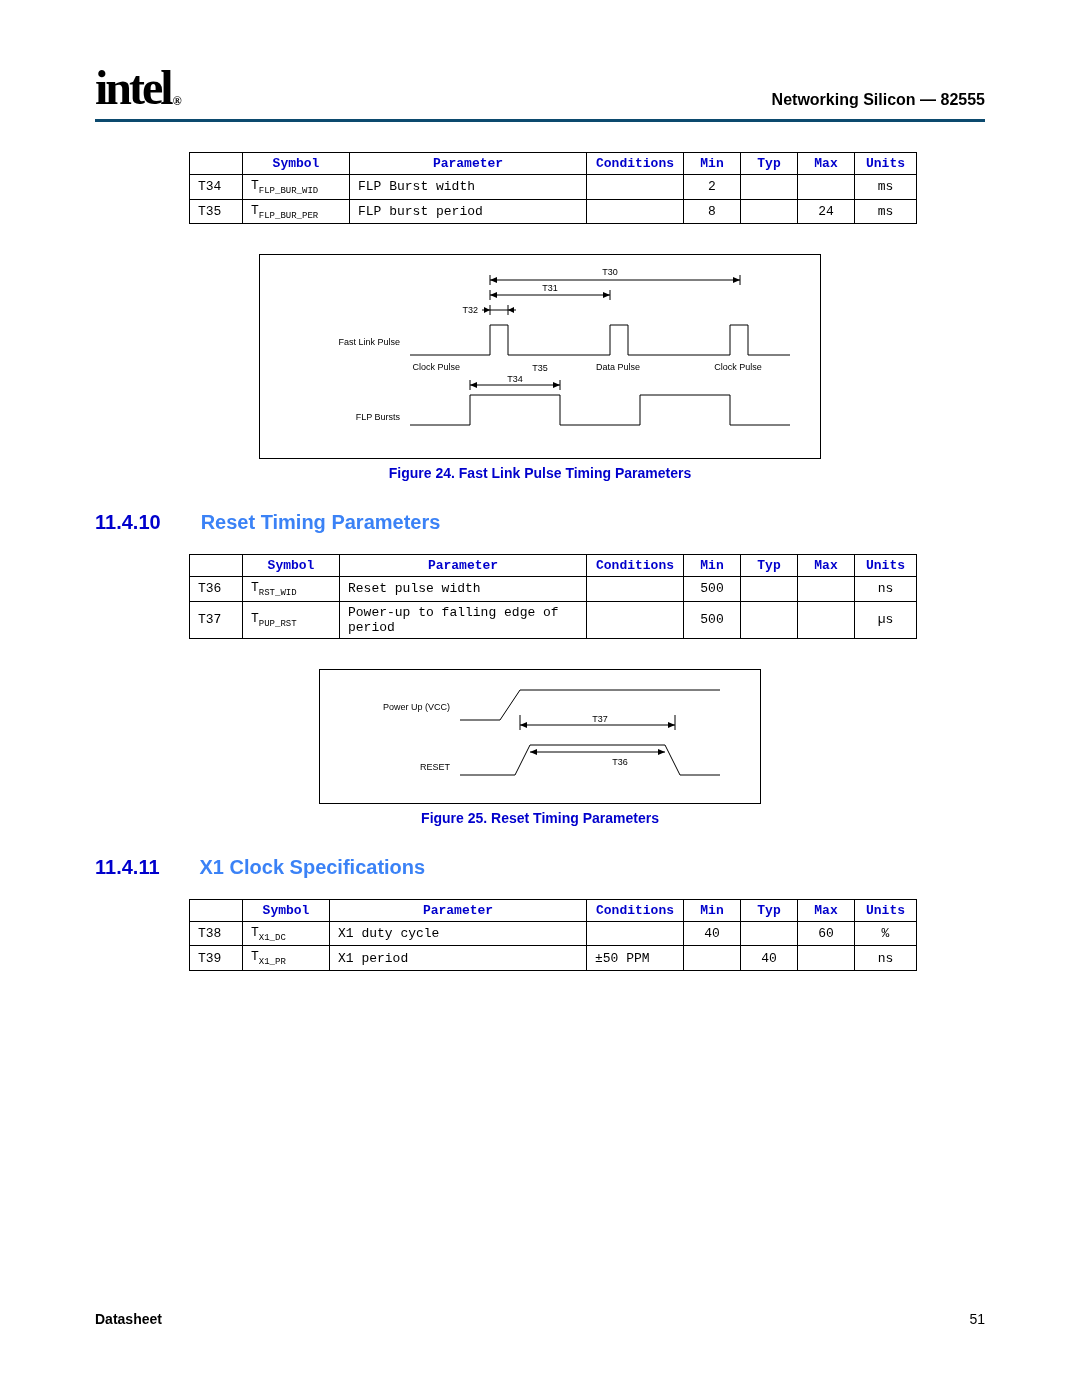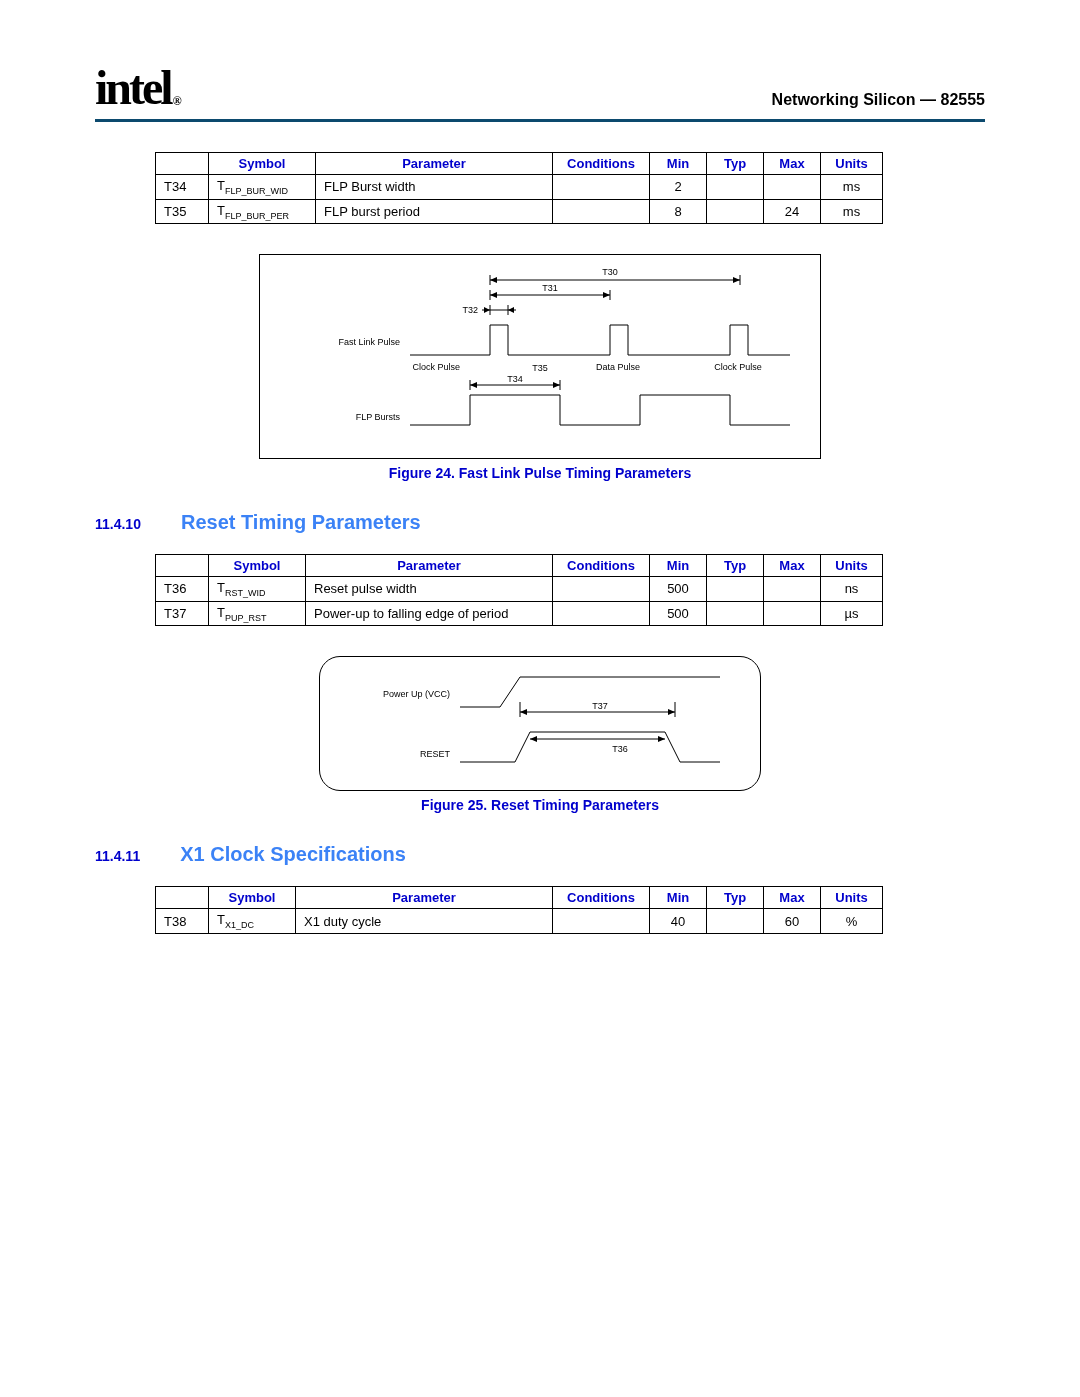--- a/index.html
+++ b/index.html
@@ -38,22 +38,23 @@
     margin-left: 2px;
     margin-bottom: 6px;
   }
   .doc-title {
     font-weight: bold;
     font-size: 16px;
     padding-bottom: 6px;
   }
   table.spec {
     border-collapse: collapse;
-    margin-left: 60px;
+    margin-left: 94px;
     font-size: 13px;
+    font-family: Liberation Mono, monospace;
   }
   table.spec th, table.spec td {
     border: 1px solid #000;
     padding: 3px 8px;
     text-align: left;
     vertical-align: middle;
   }
   table.spec th {
     color: #0000cc;
     font-weight: bold;
@@ -77,21 +78,21 @@
   }
   .section-row {
     display: flex;
     align-items: baseline;
     gap: 40px;
     margin: 30px 0 20px 0;
   }
   .section-num {
     color: #0000cc;
     font-weight: bold;
-    font-size: 14px;
+    font-size: 20px;
   }
   .section-title {
     color: #3b82f6;
     font-weight: bold;
     font-size: 20px;
   }
   .footer-row {
     position: absolute;
     bottom: 70px;
     left: 95px;
@@ -231,21 +232,21 @@
       <td>Power-up to falling edge of period</td>
       <td></td>
       <td class="center">500</td>
       <td class="center"></td>
       <td class="center"></td>
       <td class="center">µs</td>
     </tr>
   </tbody>
     </table>
 
-  <div class="fig-box" style="width:440px;border-radius:21px;">
+  <div class="fig-box" style="width:440px;">
     <svg width="440" height="130">
       <text x="130" y="40" font-size="9" text-anchor="end">Power Up (VCC)</text>
       <polyline points="140,50 180,50 200,20 400,20" fill="none" stroke="#000"></polyline>
 
       <line x1="200" y1="45" x2="200" y2="60" stroke="#000"></line>
       <line x1="355" y1="45" x2="355" y2="60" stroke="#000"></line>
       <line x1="200" y1="55" x2="355" y2="55" stroke="#000"></line>
       <polygon points="200,55 207,52 207,58" fill="#000"></polygon>
       <polygon points="355,55 348,52 348,58" fill="#000"></polygon>
       <text x="280" y="52" font-size="9" text-anchor="middle">T37</text>
@@ -281,16 +282,30 @@
     <tr>
       <td>T38</td>
       <td class="sym"><span>T</span><span class="sub">X1_DC</span></td>
       <td>X1 duty cycle</td>
       <td></td>
       <td class="center">40</td>
       <td class="center"></td>
       <td class="center">60</td>
       <td class="center">%</td>
     </tr>
+    <tr>
+      <td>T39</td>
+      <td class="sym"><span>T</span><span class="sub">X1_PR</span></td>
+      <td>X1 period</td>
+      <td>±50 PPM</td>
+      <td class="center"></td>
+      <td class="center">40</td>
+      <td class="center"></td>
+      <td class="center">ns</td>
+    </tr>
   </tbody>
     </table>
 
+  <div class="footer-row">
+    <span>Datasheet</span>
+    <span class="page-num">51</span>
+  </div>
 </div>
 
 </body></html>

